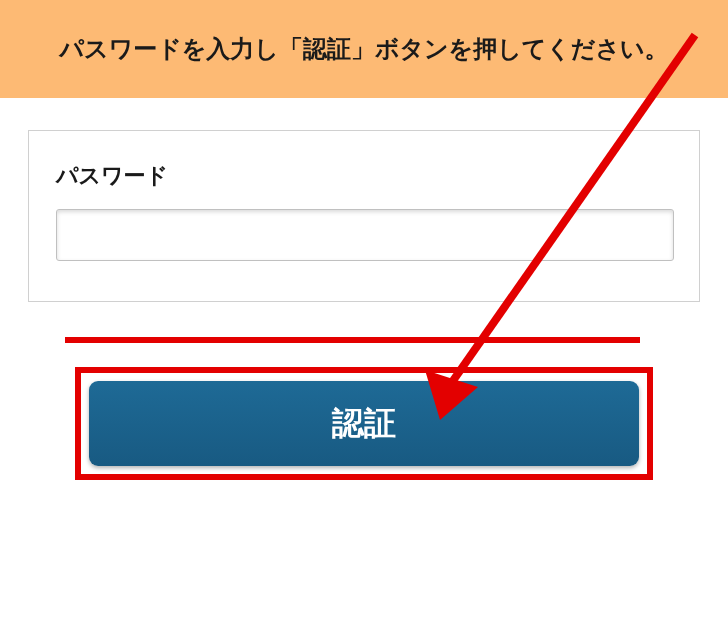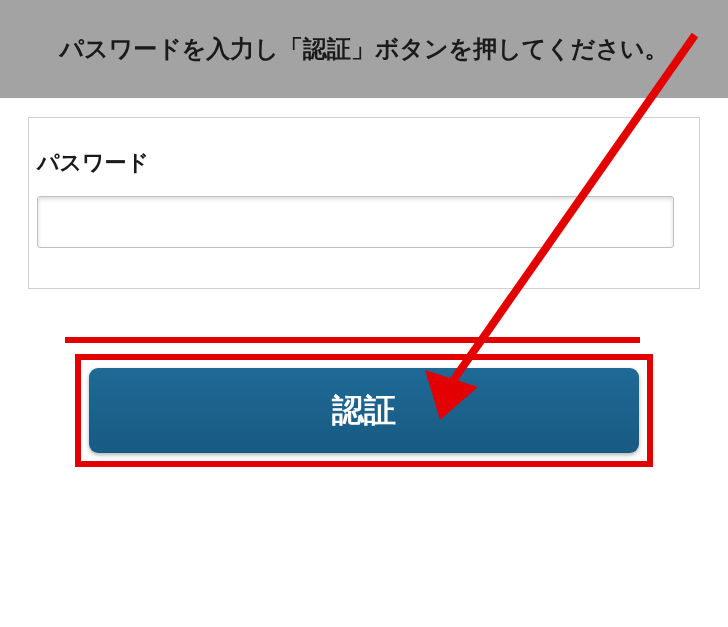--- a/index.html
+++ b/index.html
@@ -8,35 +8,35 @@
       box-sizing: border-box;
     }
     body {
       width: 728px;
       height: 627px;
       font-family: "Hiragino Kaku Gothic ProN", "Yu Gothic", Meiryo, sans-serif;
       background: #ffffff;
       position: relative;
     }
     .header-banner {
-      background: #a3a3a3;
+      background: #fdba74;
       padding: 30px 40px;
       text-align: center;
-      margin-bottom: 19px;
+      margin-bottom: 32px;
     }
     .header-title {
       font-size: 24px;
       font-weight: bold;
       color: #1a1a1a;
       line-height: 1.6;
     }
     .form-container {
       border: 1px solid #d0d0d0;
       margin: 0 28px;
-      padding: 30px 25px 40px 8px;
+      padding: 30px 25px 40px 27px;
     }
     .password-label {
       font-size: 22px;
       font-weight: bold;
       color: #1a1a1a;
       margin-bottom: 18px;
       display: block;
     }
     .password-input {
       width: 100%;

